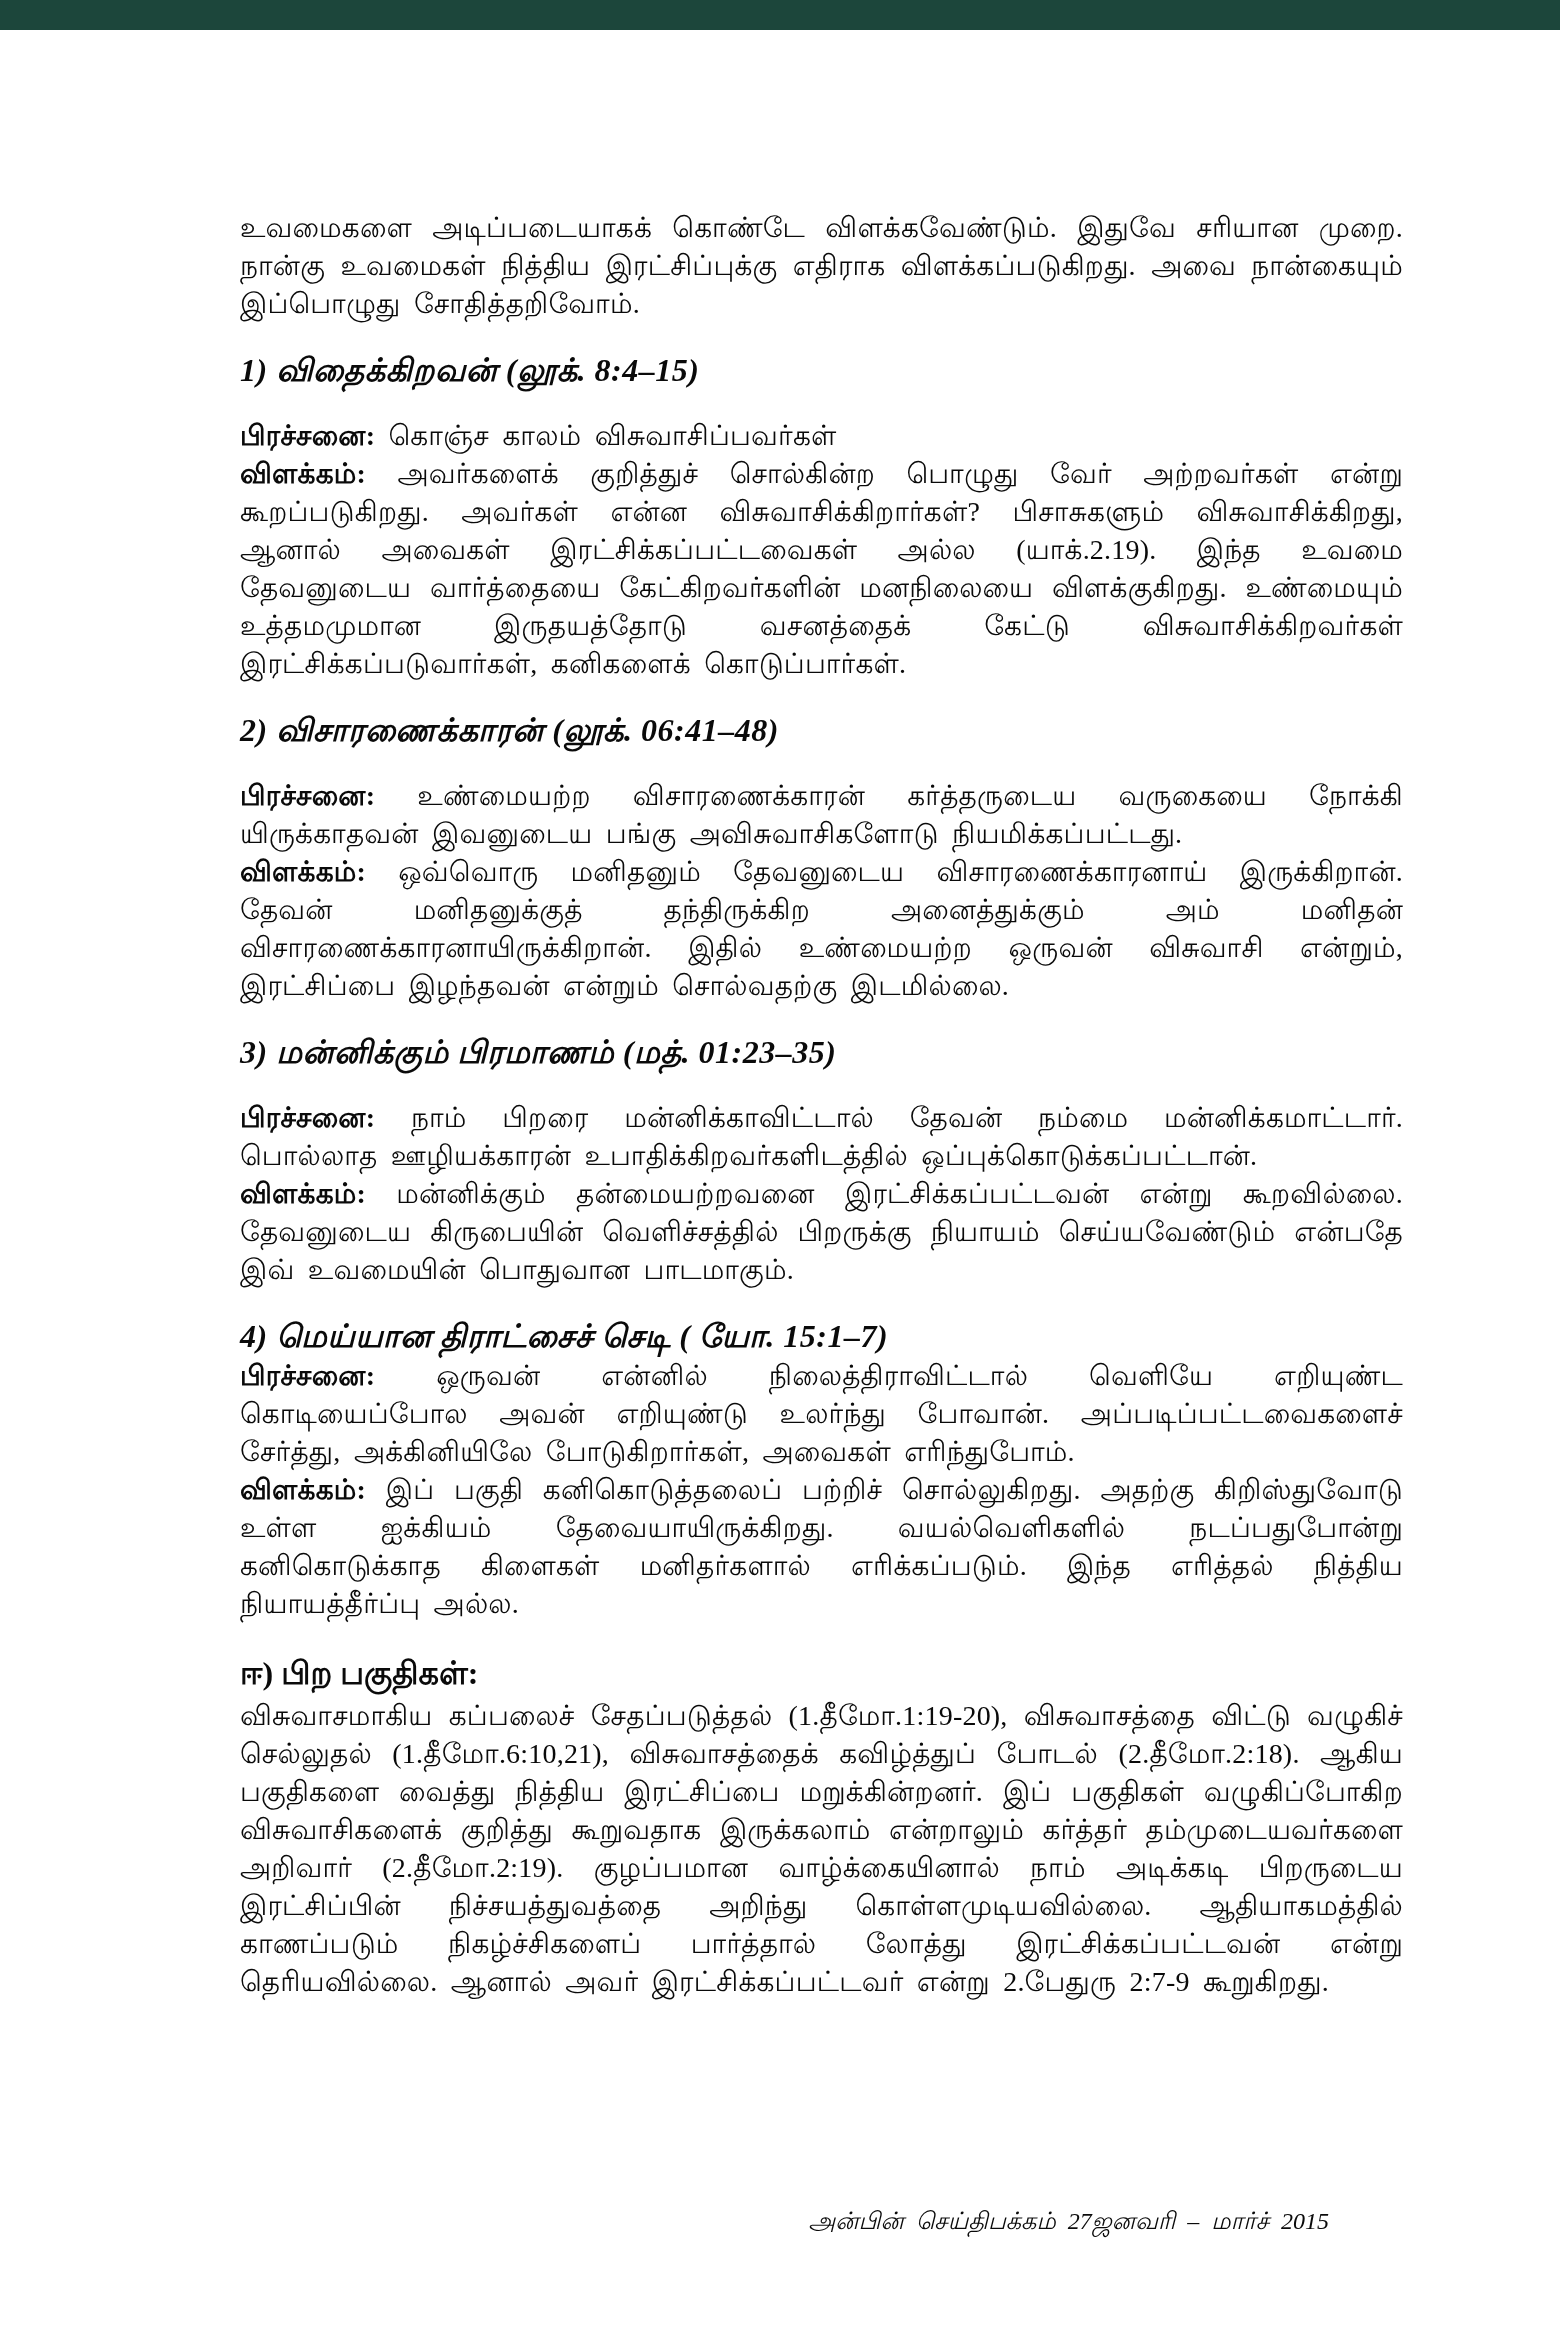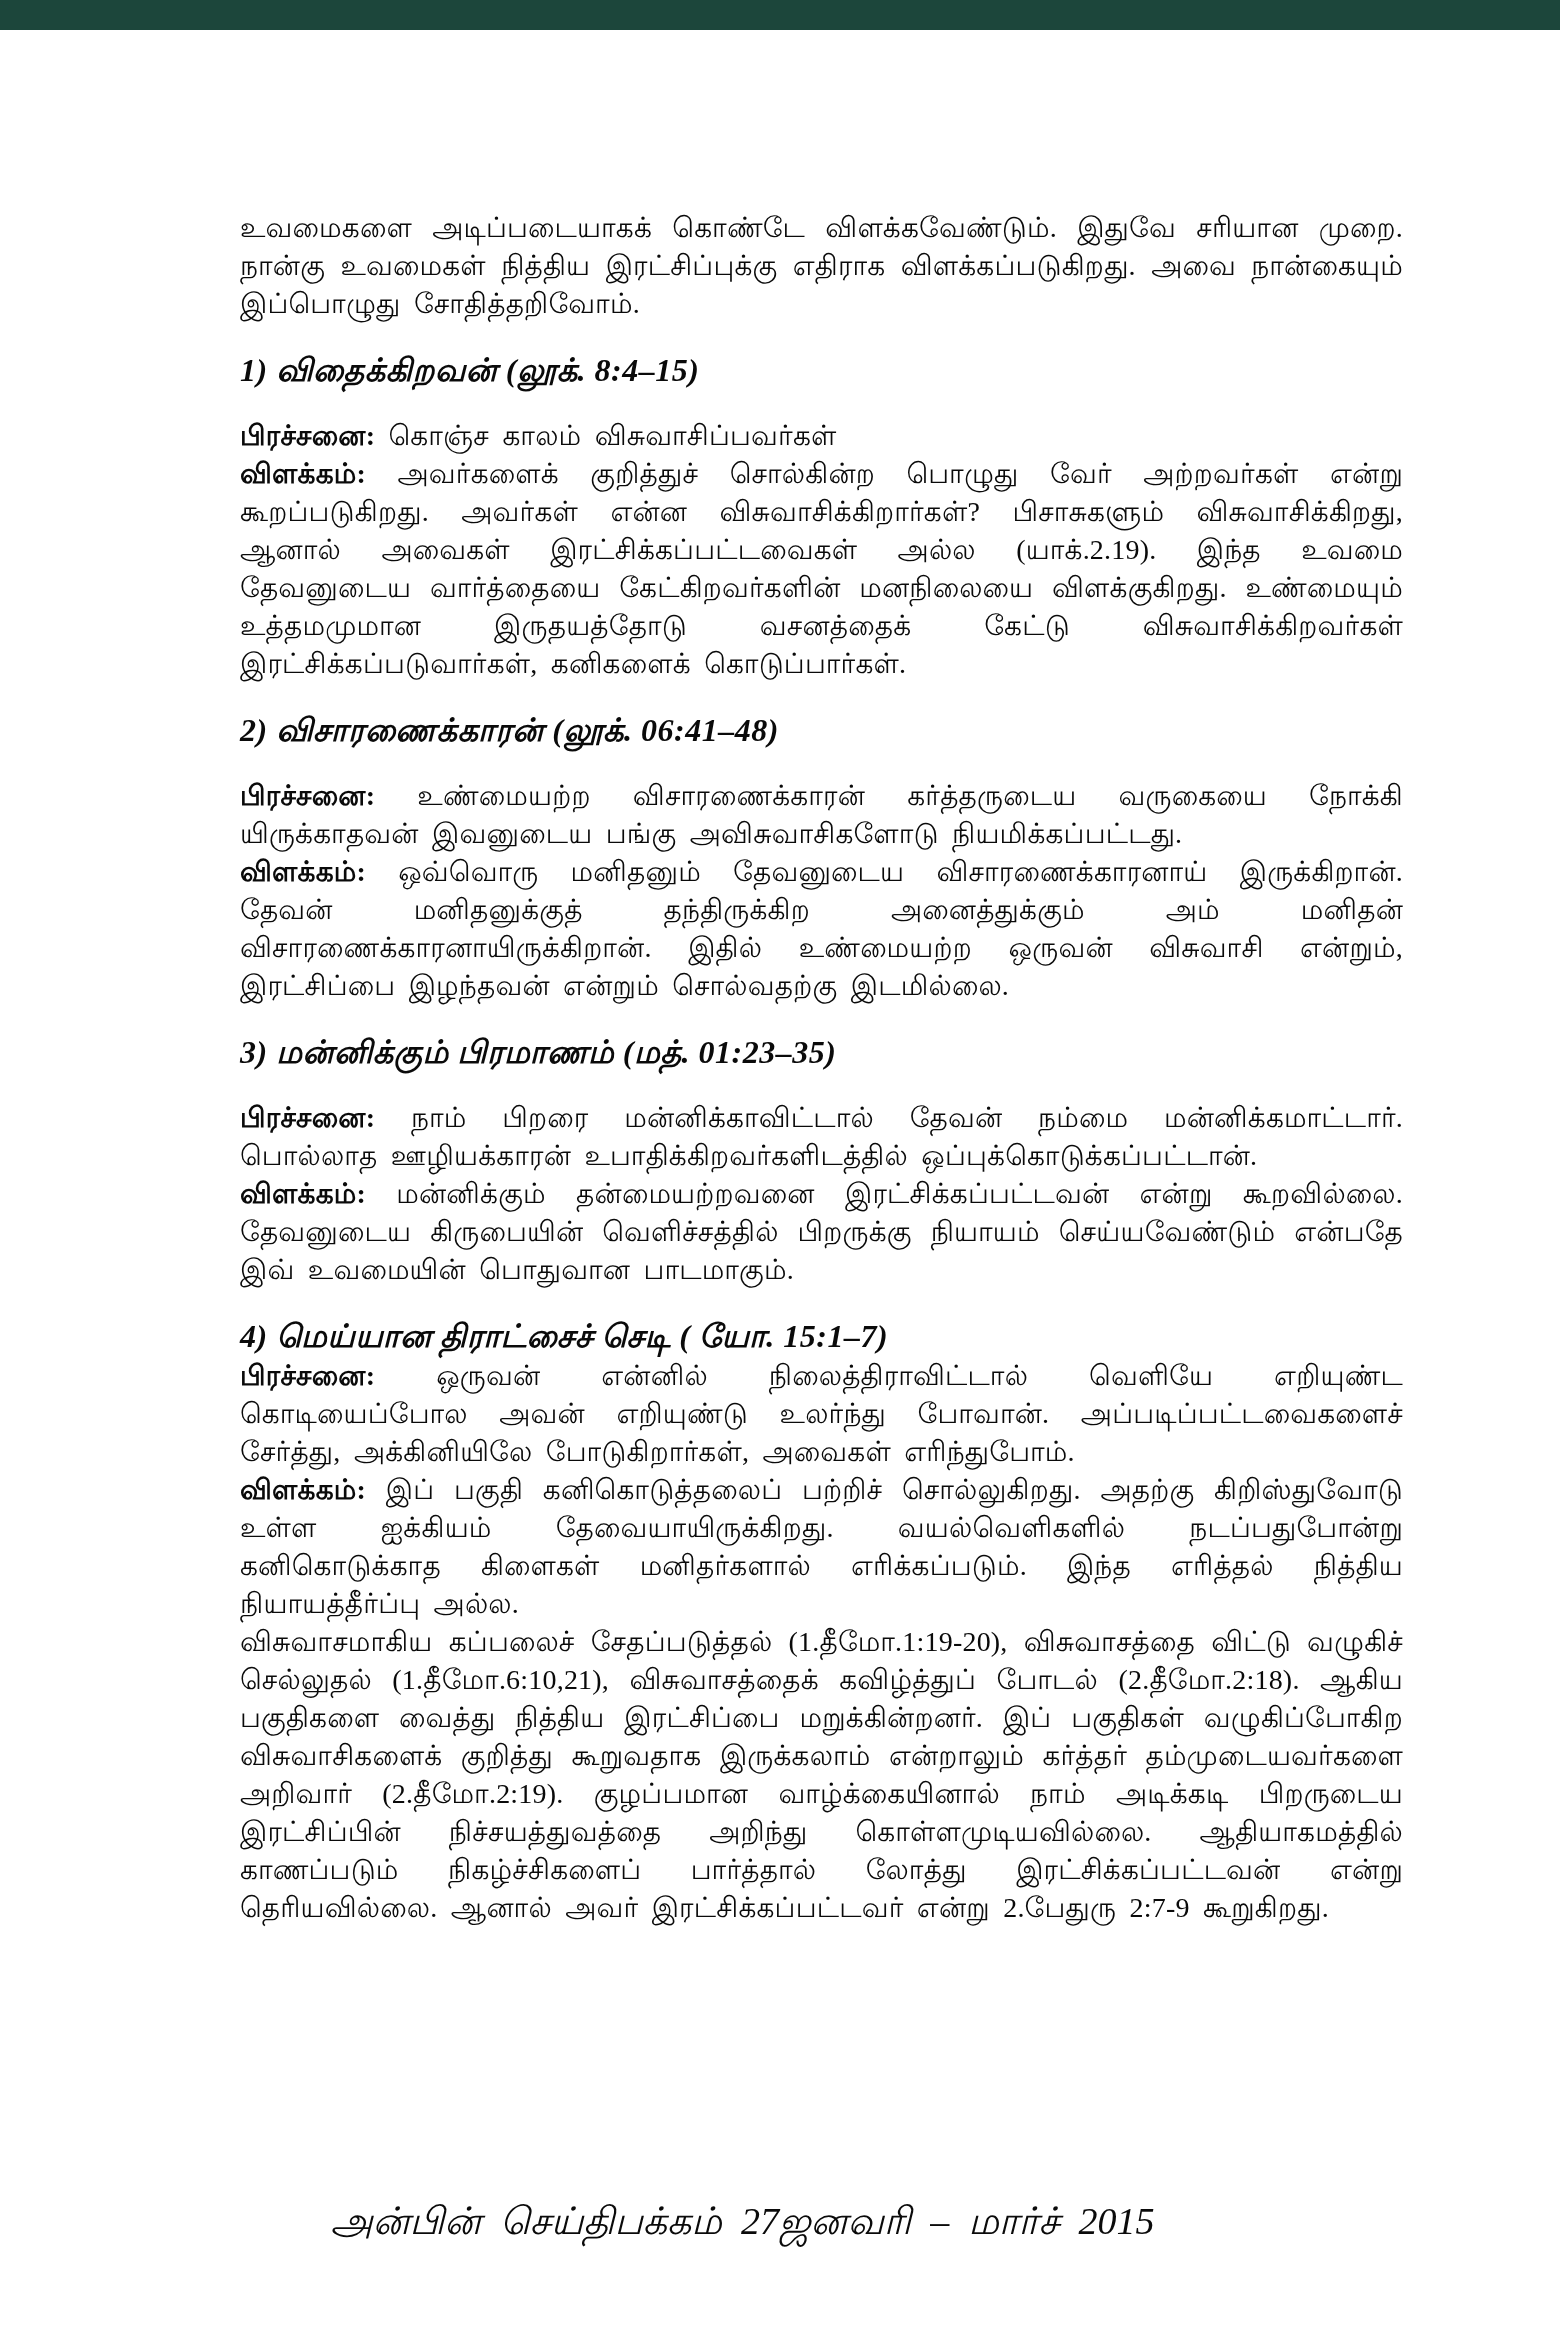--- a/index.html
+++ b/index.html
@@ -45,23 +45,23 @@
     line-height: 40px;
     font-weight: bold;
     font-style: normal;
     margin: 30px 0 3.8px 0;
   }
   .intro { margin-bottom: 0; }
   .footer {
     position: absolute;
     top: 2202px; left: 156px; right: 231px;
     display: flex;
-    justify-content: center;
+    justify-content: flex-end;
     align-items: baseline;
-    font-size: 38px;
+    font-size: 24px;
     line-height: 38px;
     font-style: italic;
     word-spacing: 0.25em;
   }
 </style>
 </head>
 <body>
 
 <div class="page">
 
@@ -80,20 +80,21 @@
     <p class="body-text"><b class="run-in">விளக்கம்:</b> <span>ஒவ்வொரு மனிதனும் தேவனுடைய விசாரணைக்காரனாய் இருக்கிறான். தேவன் மனிதனுக்குத் தந்திருக்கிற அனைத்துக்கும் அம் மனிதன் விசாரணைக்காரனாயிருக்கிறான். இதில் உண்மையற்ற ஒருவன் விசுவாசி என்றும், இரட்சிப்பை இழந்தவன் என்றும் சொல்வதற்கு இடமில்லை.</span></p>
 
     <h2 class="section-heading">3) மன்னிக்கும் பிரமாணம் (மத். 01:23–35)</h2>
     <p class="body-text"><b class="run-in">பிரச்சனை:</b> <span>நாம் பிறரை மன்னிக்காவிட்டால் தேவன் நம்மை மன்னிக்கமாட்டார். பொல்லாத ஊழியக்காரன் உபாதிக்கிறவர்களிடத்தில் ஒப்புக்கொடுக்கப்பட்டான்.</span></p>
     <p class="body-text"><b class="run-in">விளக்கம்:</b> <span>மன்னிக்கும் தன்மையற்றவனை இரட்சிக்கப்பட்டவன் என்று கூறவில்லை. தேவனுடைய கிருபையின் வெளிச்சத்தில் பிறருக்கு நியாயம் செய்யவேண்டும் என்பதே இவ் உவமையின் பொதுவான பாடமாகும்.</span></p>
 
     <h2 class="section-heading no-gap-after">4) மெய்யான திராட்சைச் செடி ( யோ. 15:1–7)</h2>
     <p class="body-text"><b class="run-in">பிரச்சனை:</b> <span>ஒருவன் என்னில் நிலைத்திராவிட்டால் வெளியே எறியுண்ட கொடியைப்போல அவன் எறியுண்டு உலர்ந்து போவான். அப்படிப்பட்டவைகளைச் சேர்த்து, அக்கினியிலே போடுகிறார்கள், அவைகள் எரிந்துபோம்.</span></p>
     <p class="body-text"><b class="run-in">விளக்கம்:</b> <span>இப் பகுதி கனிகொடுத்தலைப் பற்றிச் சொல்லுகிறது. அதற்கு கிறிஸ்துவோடு உள்ள ஐக்கியம் தேவையாயிருக்கிறது. வயல்வெளிகளில் நடப்பதுபோன்று கனிகொடுக்காத கிளைகள் மனிதர்களால் எரிக்கப்படும். இந்த எரித்தல் நித்திய நியாயத்தீர்ப்பு அல்ல.</span></p>
 
+    <h2 class="other-heading">ஈ) பிற பகுதிகள்:</h2>
     <p class="body-text">விசுவாசமாகிய கப்பலைச் சேதப்படுத்தல் (1.தீமோ.1:19-20), விசுவாசத்தை விட்டு வழுகிச் செல்லுதல் (1.தீமோ.6:10,21), விசுவாசத்தைக் கவிழ்த்துப் போடல் (2.தீமோ.2:18). ஆகிய பகுதிகளை வைத்து நித்திய இரட்சிப்பை மறுக்கின்றனர். இப் பகுதிகள் வழுகிப்போகிற விசுவாசிகளைக் குறித்து கூறுவதாக இருக்கலாம் என்றாலும் கர்த்தர் தம்முடையவர்களை அறிவார் (2.தீமோ.2:19). குழப்பமான வாழ்க்கையினால் நாம் அடிக்கடி பிறருடைய இரட்சிப்பின் நிச்சயத்துவத்தை அறிந்து கொள்ளமுடியவில்லை. ஆதியாகமத்தில் காணப்படும் நிகழ்ச்சிகளைப் பார்த்தால் லோத்து இரட்சிக்கப்பட்டவன் என்று தெரியவில்லை. ஆனால் அவர் இரட்சிக்கப்பட்டவர் என்று 2.பேதுரு 2:7-9 கூறுகிறது.</p>
 
   </div>
 
   <div class="footer">
     <span>அன்பின் செய்தி</span>
     <span>பக்கம்  27</span>
     <span>ஜனவரி – மார்ச்  2015</span>
   </div>
 

